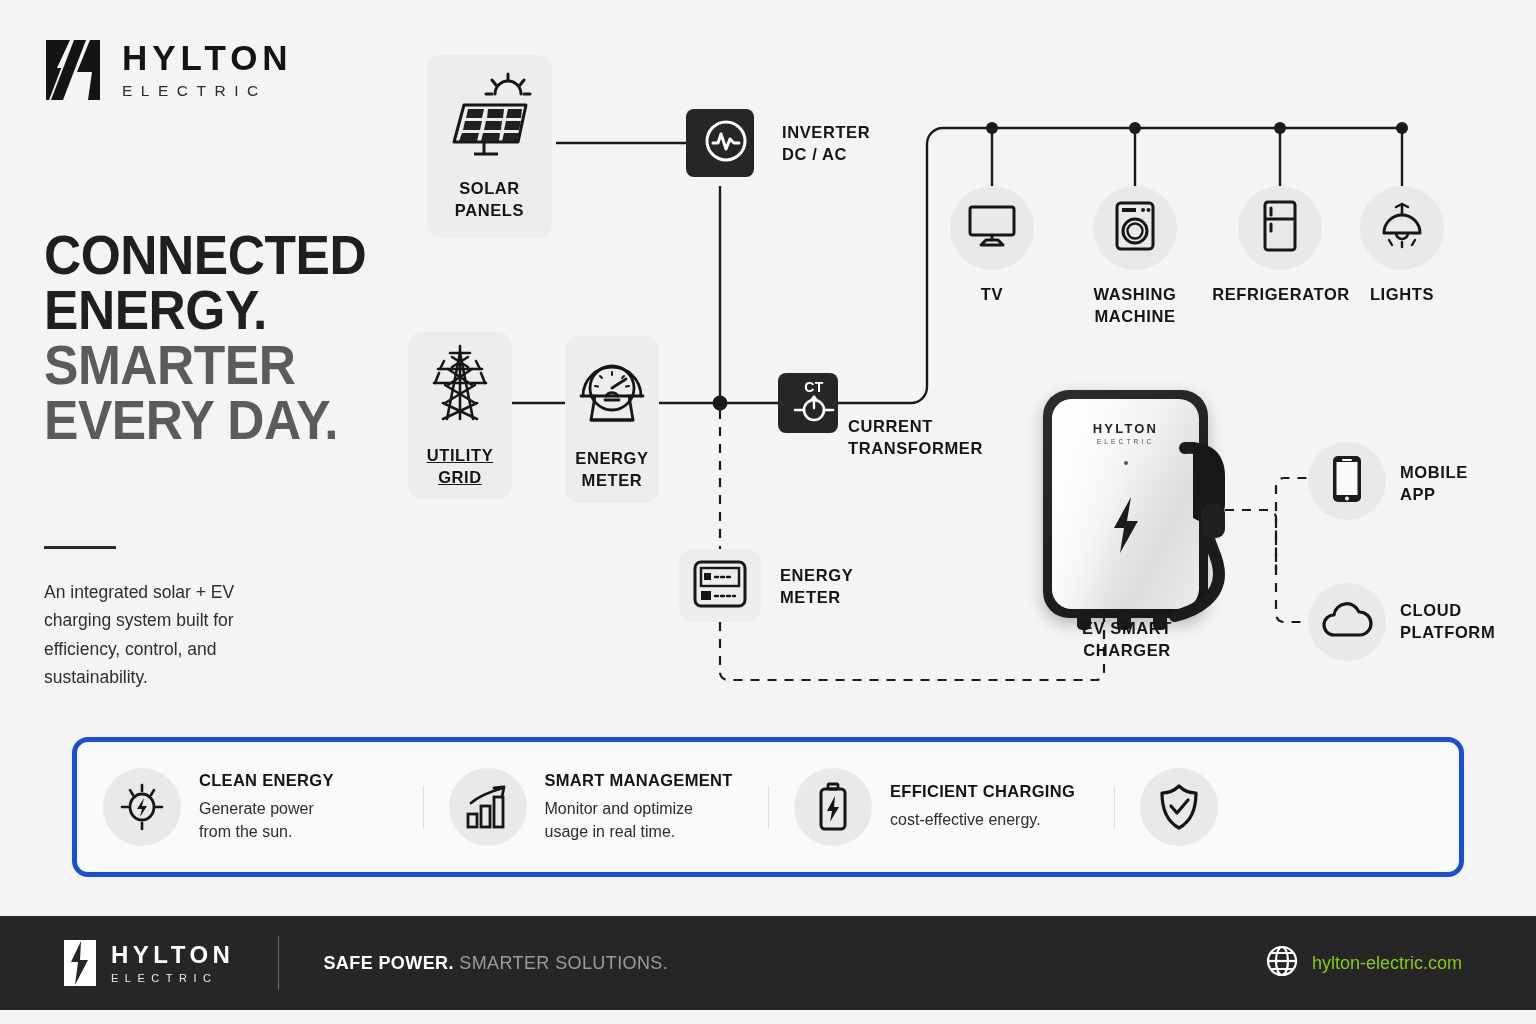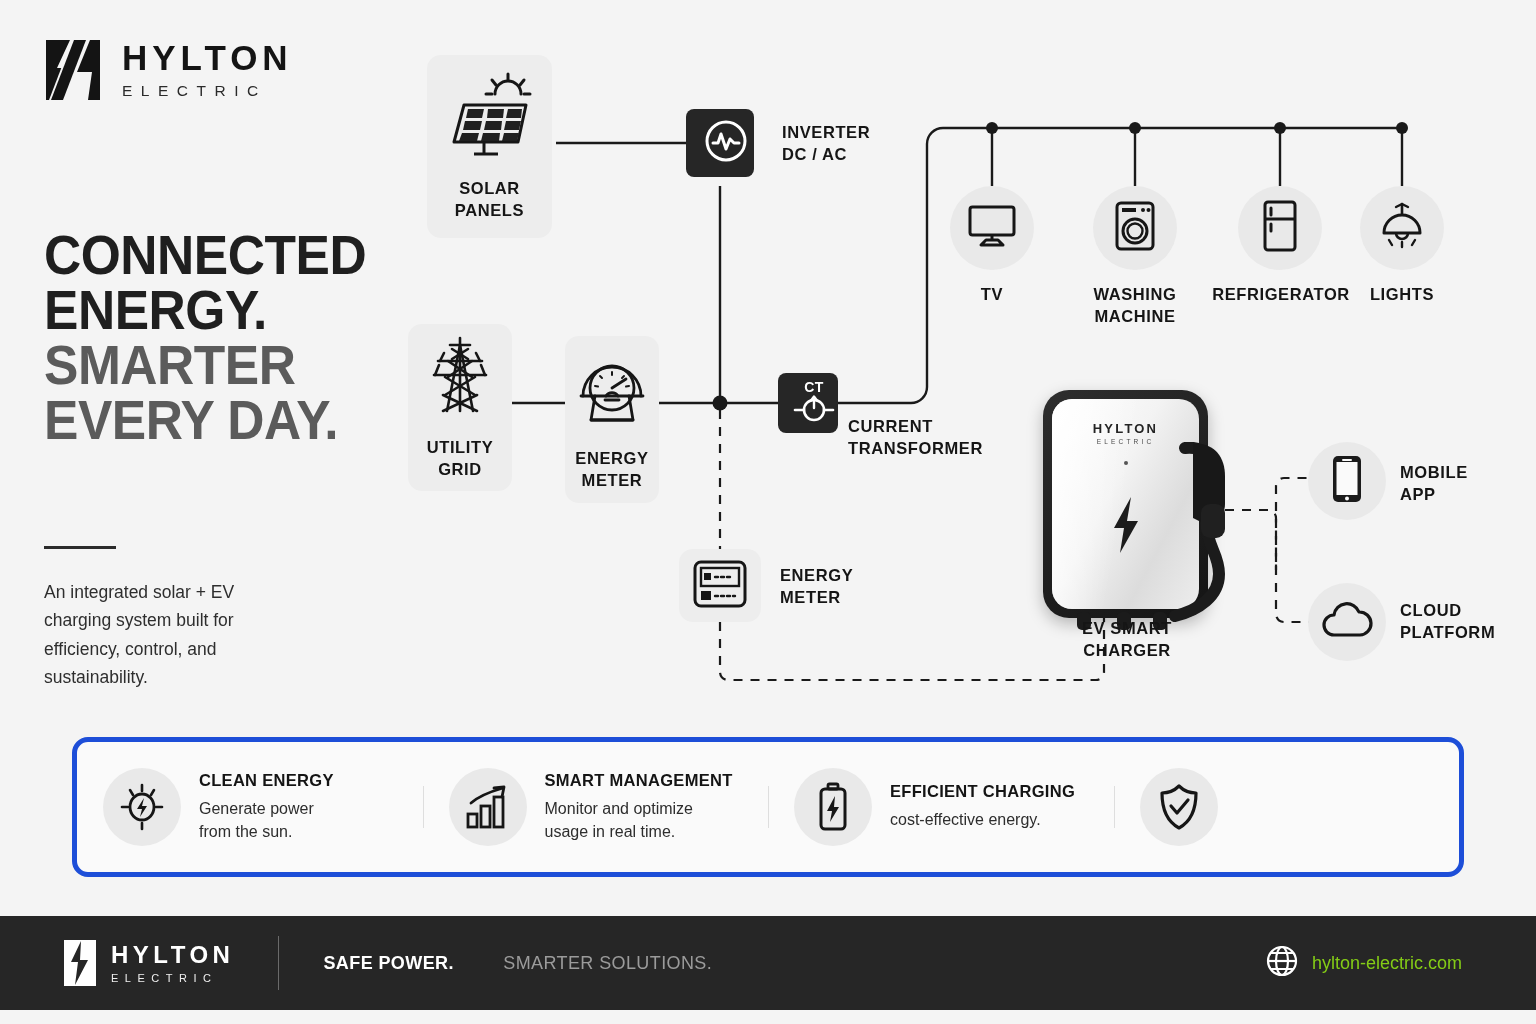--- a/index.html
+++ b/index.html
@@ -128,21 +128,21 @@
     position: absolute; left: 0; top: 916px; width: 1536px; height: 94px;
     background: #262626; display: flex; align-items: center;
   }
   .ft-logo { display: flex; align-items: center; gap: 15px; margin-left: 64px; }
   .ft-mark { width: 32px; height: 46px; position: relative; }
   .ft-name { font-size: 24px; font-weight: bold; letter-spacing: 4.5px; color: #fff; line-height: 1; }
   .ft-sub { font-size: 11px; letter-spacing: 6.5px; color: #efefef; margin-top: 5px; }
   .ft-div { width: 1px; height: 54px; background: #6a6a6a; margin-left: 44px; }
   .ft-tag { margin-left: 44px; font-size: 18px; letter-spacing: 0.4px; }
   .ft-tag b { color: #ffffff; font-weight: bold; }
-  .ft-tag span { color: #9b9b9b; margin-left: 44px; }
+  .ft-tag span { color: #9b9b9b; }
   .ft-web { margin-left: auto; margin-right: 74px; display: flex; align-items: center; gap: 14px; }
   .ft-web-text { font-size: 18px; color: #84cc16; }
 </style>
 </head>
 <body>
 
 <div id="brand-logo">
   <div class="logo-mark">
     <svg width="58" height="64" viewBox="0 0 58 64">
       <path d="M2 2 H26 L13 30 H24 L10 62 H2 Z M32 2 H56 V62 H44 L48 34 H33 L46 2 Z" fill="#141414"></path>
@@ -246,21 +246,21 @@
         <circle cx="23" cy="23" r="19" fill="none" stroke="#fff" stroke-width="3"></circle>
         <path d="M10 25 L15 25 L18 16 L23 31 L27 21 L31 25 L36 25" fill="none" stroke="#fff" stroke-width="3" stroke-linecap="round" stroke-linejoin="round"></path>
       </svg>
     </span>
   </div>
   <div class="node-label left-al" style="left:782px; top:122px; width:190px;">
     <div>INVERTER</div>
     <div>DC / AC</div>
   </div>
 
-  <div class="tile" style="left:408px; top:324px; width:104px; height:167px;">
+  <div class="tile" style="left:408px; top:332px; width:104px; height:167px;text-decoration:underline;">
     <span>
       <svg width="68" height="82" viewBox="0 0 68 82">
         <g stroke="#161616" stroke-width="2.6" fill="none" stroke-linecap="round">
           <path d="M34 3 V76"></path>
           <path d="M24 10 H44"></path>
           <path d="M12 26 H56"></path>
           <path d="M8 40 H60"></path>
           <path d="M21 76 L34 10 L47 76"></path>
           <path d="M22 26 L46 42"></path>
             <path d="M46 26 L22 42"></path>

